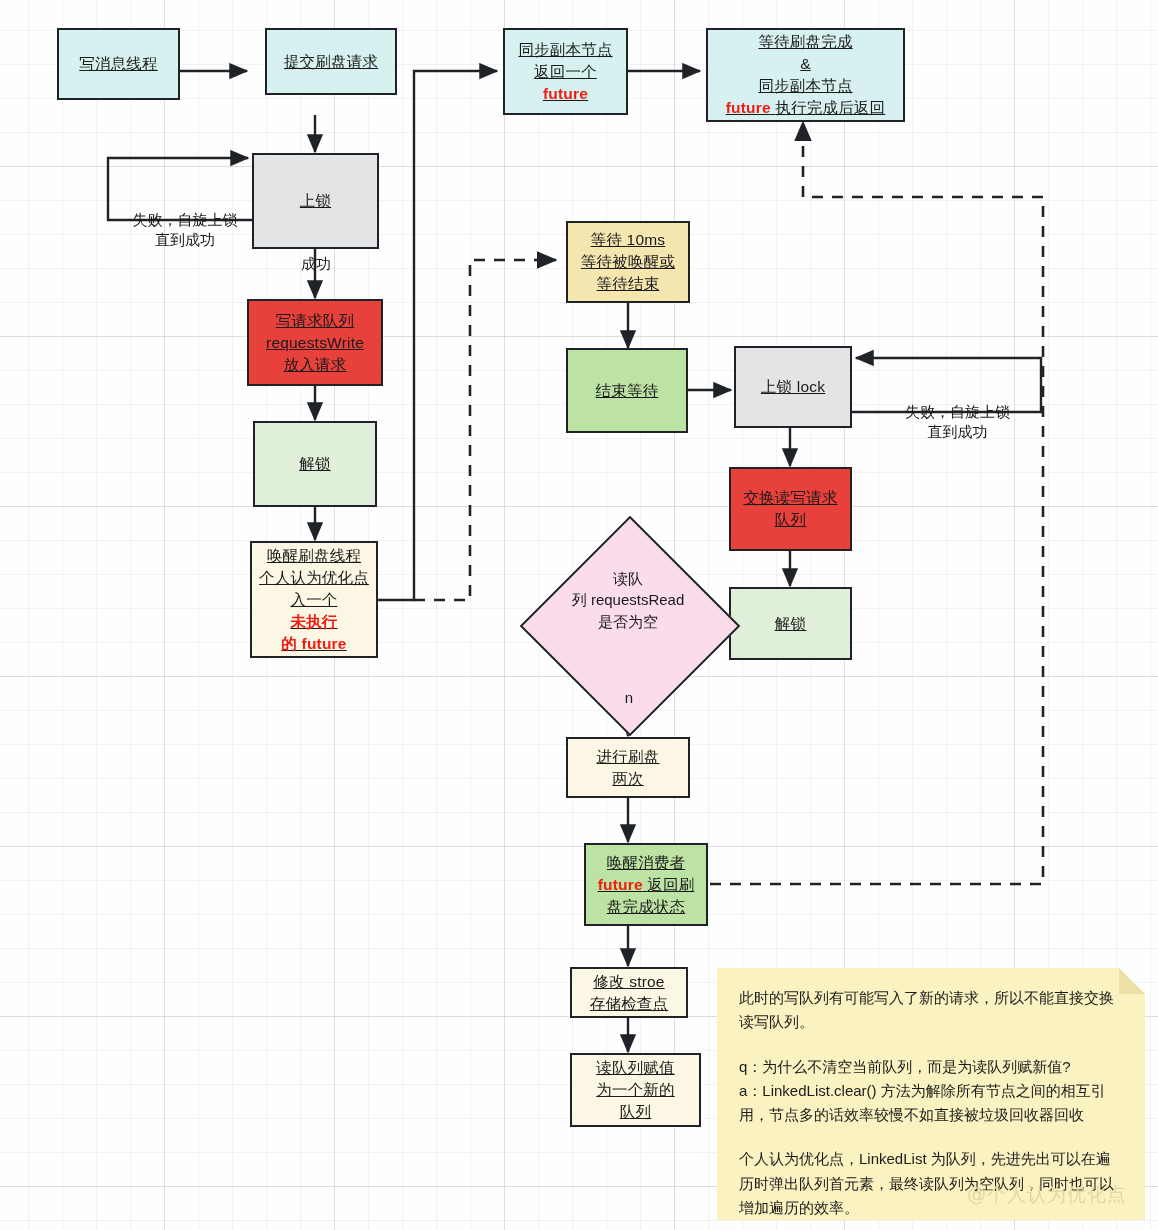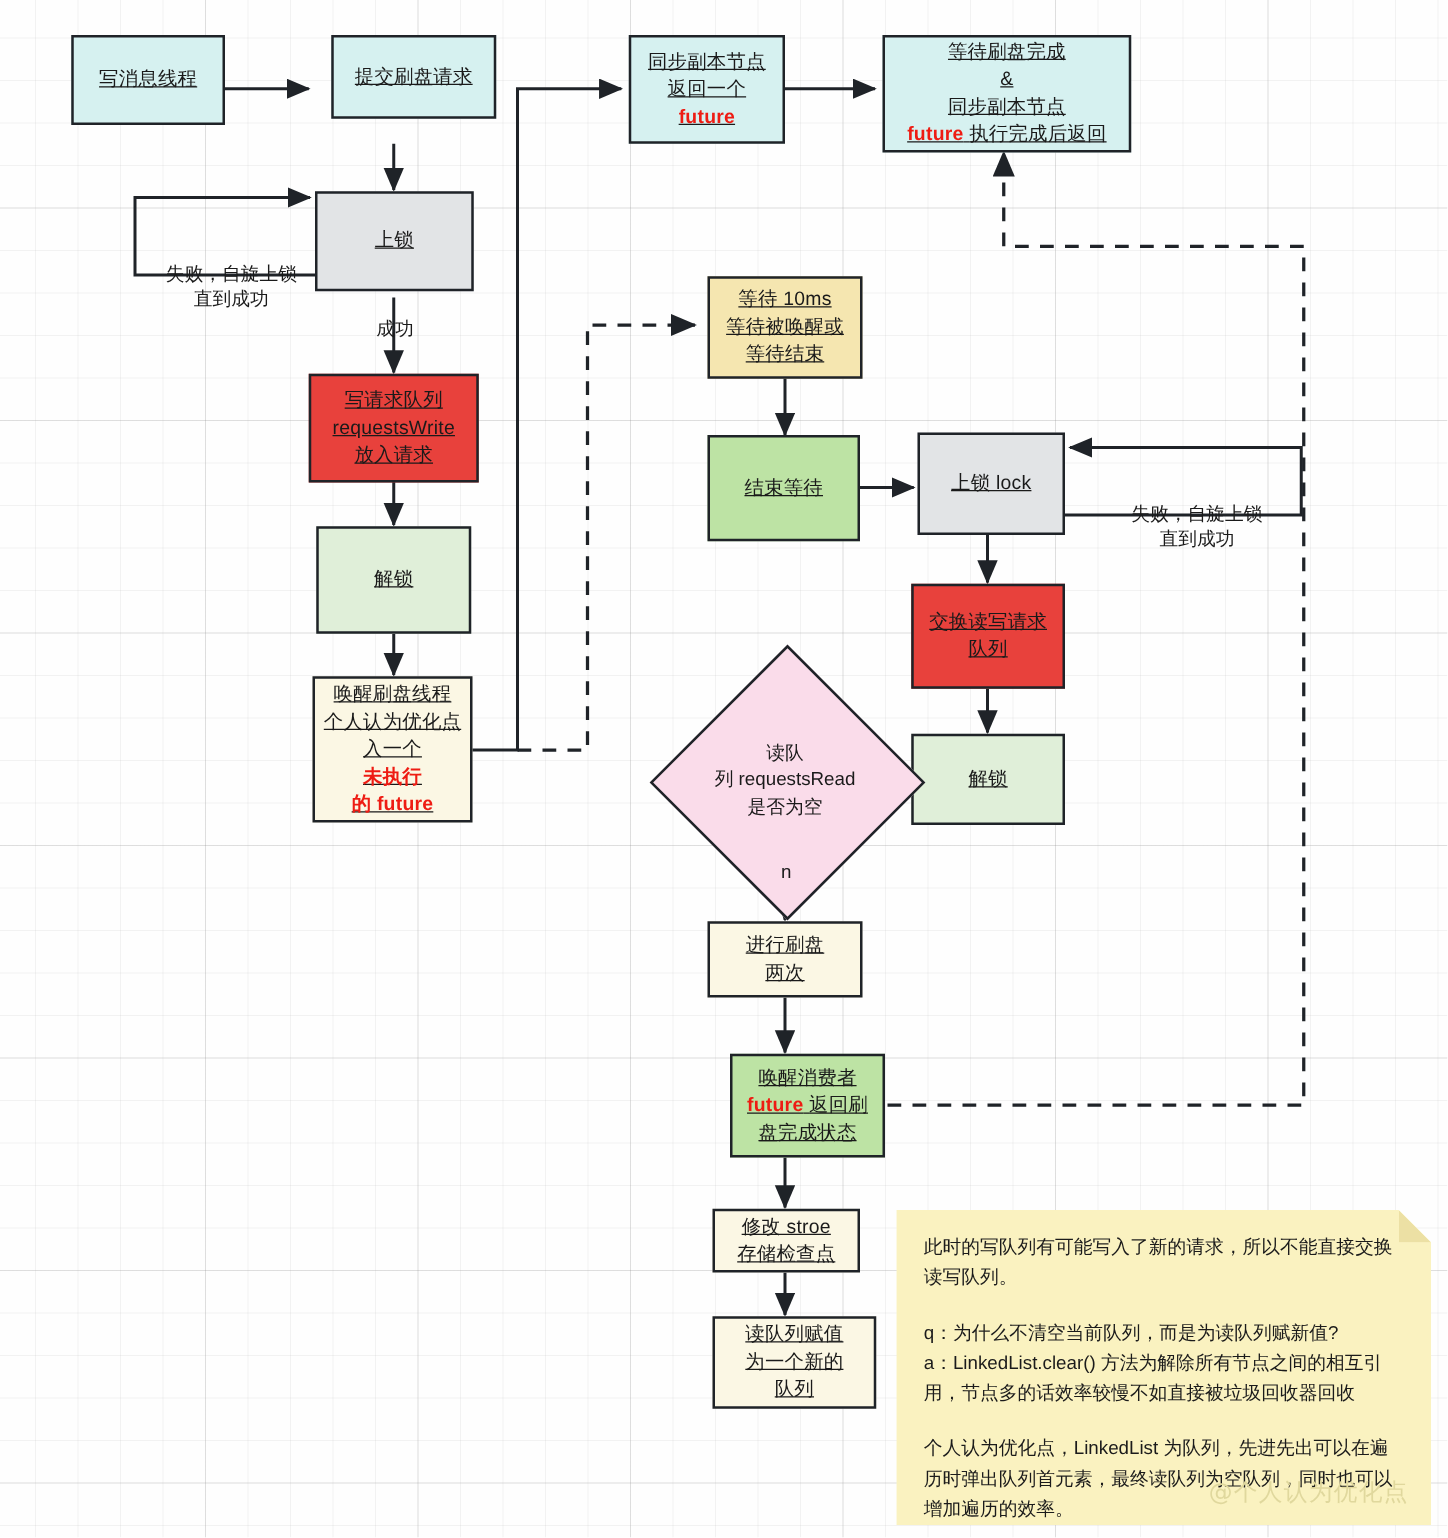--- a/index.html
+++ b/index.html
@@ -47,21 +47,21 @@
 
   .diamond{
     position:absolute;
     width:152px;height:152px;
     background:#fadcea;
     border:2px solid #1f2328;
     transform:rotate(45deg);
   }
   .diamond-label{
     position:absolute;
-    display:flex;align-items:center;justify-content:center;
+    display:flex;align-items:flex-start;justify-content:center;
     text-align:center;
     font-size:15px;line-height:1.42;color:#1a1a1a;
   }
 
   .edge-label{
     position:absolute;
     font-size:15px;color:#1a1a1a;
     background:transparent;
     text-align:center;
     line-height:1.35;
@@ -150,21 +150,21 @@
   </svg>
 
   <div class="node c-cyan" style="left:34px;top:28px;width:123px;height:72px;margin-left:23px;">
     <span>写消息线程</span>
   </div>
 
   <div class="node c-cyan" style="left:265px;top:28px;width:132px;height:67px;">
     <span>提交刷盘请求</span>
   </div>
 
-  <div class="node c-grey" style="left:252px;top:153px;width:127px;height:80px;">
+  <div class="node c-grey" style="left:252px;top:153px;width:127px;height:96px;">
     <span>上锁</span>
   </div>
 
   <div class="node c-red" style="left:247px;top:299px;width:136px;height:87px;">
     <div>
       <div>写请求队列</div>
       <div>requestsWrite</div>
       <div>放入请求</div>
     </div>
   </div>

